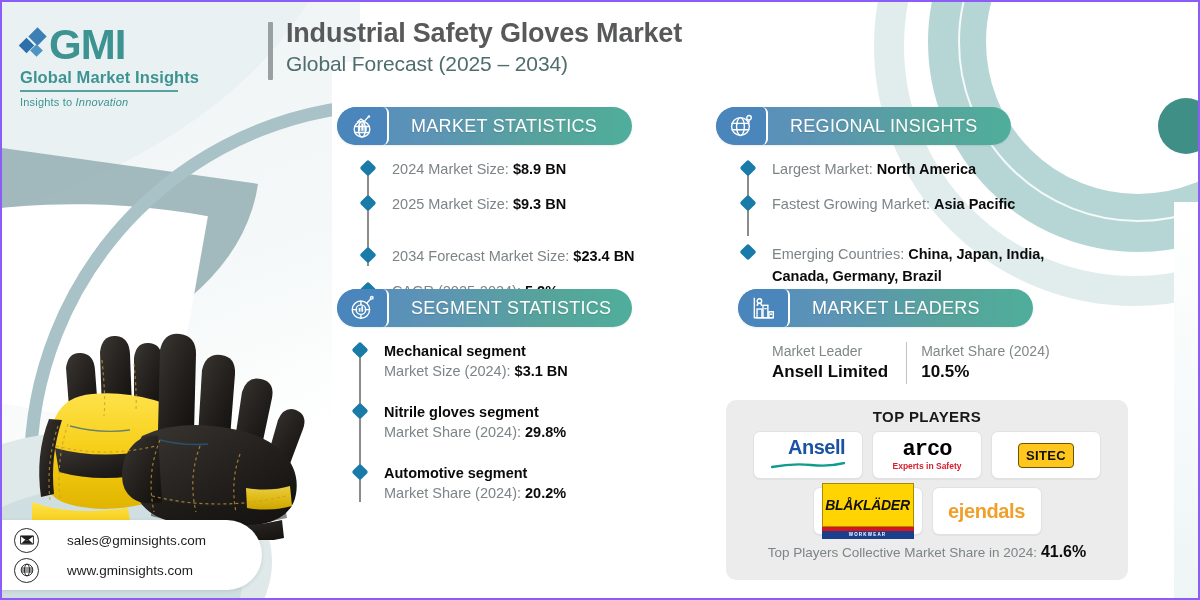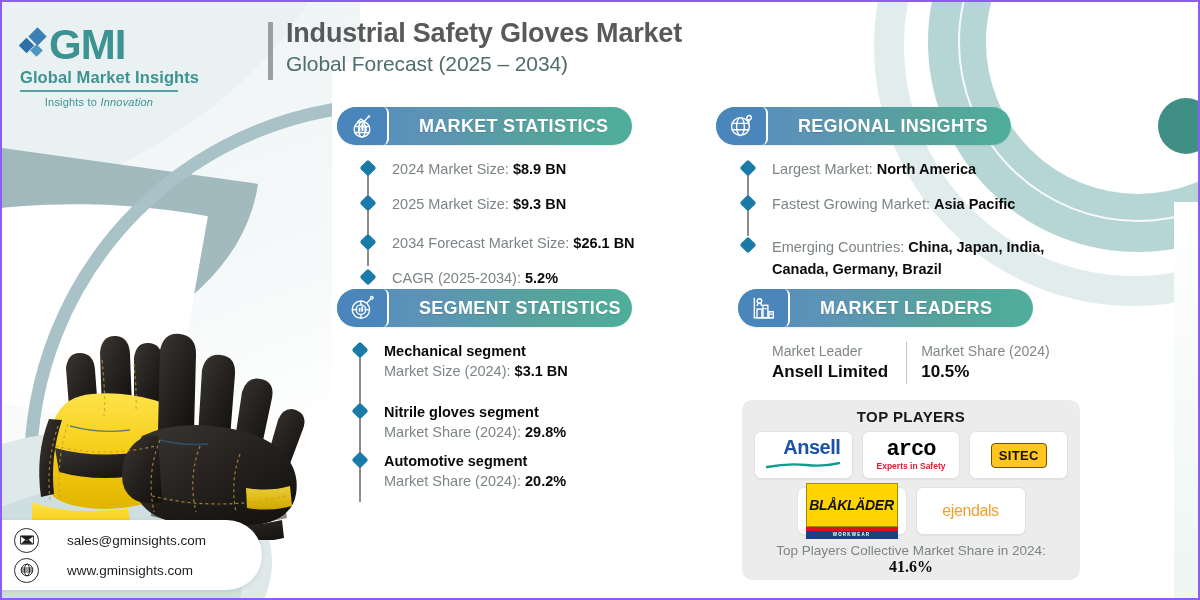--- a/index.html
+++ b/index.html
@@ -81,21 +81,21 @@
   .dia{ position:absolute; background:#2d6fa8; transform:rotate(45deg); }
   .dia1{ left:11px; top:5px; width:13px; height:13px; background:#3b7fb4; }
   .dia2{ left:1px; top:15px; width:11px; height:11px; background:#2d6fa8; }
   .dia3{ left:12px; top:21px; width:9px;  height:9px;  background:#4f95c4; }
   .logo-name{
     margin-top:2px; font-size:16.5px; font-weight:700; color:#3d9392;
     letter-spacing:.1px; white-space:nowrap;
   }
   .logo-rule{ margin-top:3px; height:1.5px; background:#57a2a0; width:158px; }
   .logo-tag{
-    margin-top:4px; text-align:center; font-size:11px; color:#3d9392;
+    margin-top:4px; text-align:left; font-size:11px; color:#3d9392;
     letter-spacing:.2px; width:158px;
   }
   .logo-tag i{ font-style:italic; }
 
   
   .glove-wrap{
     position:absolute; left:8px; top:238px; width:330px; height:300px;
   }
   .glove-svg{ width:100%; height:100%; display:block; }
 
@@ -122,22 +122,22 @@
     box-shadow:0 1px 2px rgba(0,0,0,.08);
   }
   .pill-icon{
     width:52px; height:38px; flex:0 0 52px;
     background:#4a86bc; border-radius:19px 6px 6px 19px;
     display:flex; align-items:center; justify-content:center;
     border-right:2px solid #ffffff;
   }
   .pill-icon svg{ width:26px; height:26px; }
   .pill-label{
-    flex:1; padding-left:30px; color:#ffffff;
-    font-size:18px; font-weight:700; letter-spacing:.3px;
+    flex:1; padding-left:22px; color:#ffffff;
+    font-size:18px; font-weight:400; letter-spacing:.3px;
     text-shadow:0 1px 1px rgba(0,0,0,.12);
     white-space:nowrap;
   }
 
   
   .blist{ position:absolute; }
   .blist-line{
     position:absolute; left:5px; top:8px; width:2px;
     background:#8c8c8c;
   }
@@ -154,37 +154,37 @@
   .ml-wrap{ position:absolute; left:770px; top:340px; display:flex; align-items:flex-start; }
   .ml-col{ }
   .ml-lbl{ font-size:14px; color:#808789; line-height:1.3; }
   .ml-val{ font-size:17px; color:#0b0b0b; font-weight:700; margin-top:2px; }
   .ml-div{
     width:1px; background:#bfc4c5; height:42px; margin:0 14px 0 18px;
   }
 
   
   .tp-panel{
-    position:absolute; left:740px; top:398px; width:338px; height:180px;
+    position:absolute; left:724px; top:398px; width:402px; height:180px;
     background:#ececec; border-radius:10px; padding:8px 12px 10px;
   }
   .tp-title{
     text-align:center; font-size:15px; font-weight:700; color:#17181a;
     letter-spacing:.4px; margin-bottom:6px;
   }
   .tp-row{ display:flex; justify-content:center; gap:9px; margin-bottom:8px; }
   .tp-card{
     background:#ffffff; border:1px solid #e2e2e2; border-radius:7px;
     width:110px; height:48px; display:flex; align-items:center; justify-content:center;
     box-shadow:0 1px 1px rgba(0,0,0,.05);
   }
   .tp-foot{
     text-align:center; font-size:13.5px; color:#7d8487; margin-top:2px;
   }
-  .tp-foot b{ color:#0b0b0b; font-weight:700; font-size:16px;font-family:Liberation Serif, serif; }
+  .tp-foot b{ color:#0b0b0b; font-weight:700; font-size:16px; }
 
   
   .ansell{ text-align:right; line-height:1; }
   .ansell .t{ color:#1b52a4; font-weight:700; font-size:20px; letter-spacing:-.5px; }
   .arco{ text-align:center; line-height:1; }
   .arco .t{ color:#000; font-weight:700; font-size:22px; letter-spacing:-1px;font-family:Liberation Mono, monospace; }
   .arco .s{ color:#d5202e; font-weight:700; font-size:8.5px; margin-top:1px; }
   .sitec-box{
     background:#ffc61e; border:1.5px solid #6b5500; border-radius:4px;
     padding:4px 7px; color:#111; font-weight:700; font-size:13px; letter-spacing:.3px;
@@ -193,21 +193,21 @@
   .blak .t{
     background:#ffd400; color:#111; font-weight:700; font-style:italic;
     font-size:14px; text-align:center; letter-spacing:-.3px; padding:13px 0;
     border:1px solid #a88a00;
   }
   .blak .r{ height:4px; background:#d9121f; }
   .blak .b{
     height:8px; background:#1b3f8b; color:#fff; font-size:4.5px;
     letter-spacing:1.2px; text-align:center; line-height:8px; font-weight:700;
   }
-  .ejendals{ color:#f0a02a; font-weight:400; font-size:16px; letter-spacing:-.4px; }
+  .ejendals{ color:#f0a02a; font-weight:700; font-size:20px; letter-spacing:-.4px; }
 
   
   .contact{
     position:absolute; left:-10px; bottom:8px; width:270px; height:70px;
     background:#ffffff; border-radius:0 35px 35px 0;
     display:flex; flex-direction:column; justify-content:center;
     padding-left:22px; gap:5px;
     box-shadow:0 1px 4px rgba(0,0,0,.10);
   }
   .crow{ display:flex; align-items:center; gap:28px; }
@@ -331,28 +331,28 @@
   </div>
 
   <div class="blist" style="left:360px; top:158px; width:330px;">
     <div class="blist-line" style="height:98px;"></div>
 
     <div class="bitem" style="margin-bottom:15px;">
       <span class="bdot" style="top:2px;"></span>
       <div class="btxt"><span>2024 Market Size: </span><b>$8.9 BN</b></div>
     </div>
 
-    <div class="bitem" style="margin-bottom:20px;">
+    <div class="bitem" style="margin-bottom:33px;">
       <span class="bdot" style="top:2px;"></span>
       <div class="btxt"><span>2025 Market Size: </span><b>$9.3 BN</b></div>
     </div>
 
     <div class="bitem" style="margin-bottom:15px;">
       <span class="bdot" style="top:2px;"></span>
-      <div class="btxt"><span>2034 Forecast Market Size: </span><b>$26.1 BN</b></div>
+      <div class="btxt"><span>2034 Forecast Market Size: </span><b>$23.4 BN</b></div>
     </div>
 
     <div class="bitem">
       <span class="bdot" style="top:2px;"></span>
       <div class="btxt"><span>CAGR (2025-2034): </span><b>5.2%</b></div>
     </div>
   </div>
 
   <div class="pill" style="left:335px; top:287px; width:295px;">
     <div class="pill-icon">
@@ -373,21 +373,21 @@
     <div class="blist-line" style="height:152px;"></div>
 
     <div class="bitem" style="margin-bottom:22px;">
       <span class="bdot" style="top:2px;"></span>
       <div class="btxt">
         <span class="hd">Mechanical segment</span>
         <span>Market Size (2024): </span><b>$3.1 BN</b>
       </div>
     </div>
 
-    <div class="bitem" style="margin-bottom:10px;">
+    <div class="bitem" style="margin-bottom:22px;">
       <span class="bdot" style="top:2px;"></span>
       <div class="btxt">
         <span class="hd">Nitrile gloves segment</span>
         <span>Market Share (2024): </span><b>29.8%</b>
       </div>
     </div>
 
     <div class="bitem">
       <span class="bdot" style="top:2px;"></span>
       <div class="btxt">
@@ -411,21 +411,21 @@
   </div>
 
   <div class="blist" style="left:740px; top:158px; width:350px;">
     <div class="blist-line" style="height:68px;"></div>
 
     <div class="bitem" style="margin-bottom:15px;">
       <span class="bdot" style="top:2px;"></span>
       <div class="btxt"><span>Largest Market: </span><b>North America</b></div>
     </div>
 
-    <div class="bitem" style="margin-bottom:23px;">
+    <div class="bitem" style="margin-bottom:30px;">
       <span class="bdot" style="top:2px;"></span>
       <div class="btxt"><span>Fastest Growing Market: </span><b>Asia Pacific</b></div>
     </div>
 
     <div class="bitem">
       <span class="bdot" style="top:2px;"></span>
       <div class="btxt" style="line-height:1.5;"><span>Emerging Countries: </span><b>China, Japan, India, Canada, Germany, Brazil</b></div>
     </div>
   </div>
 

